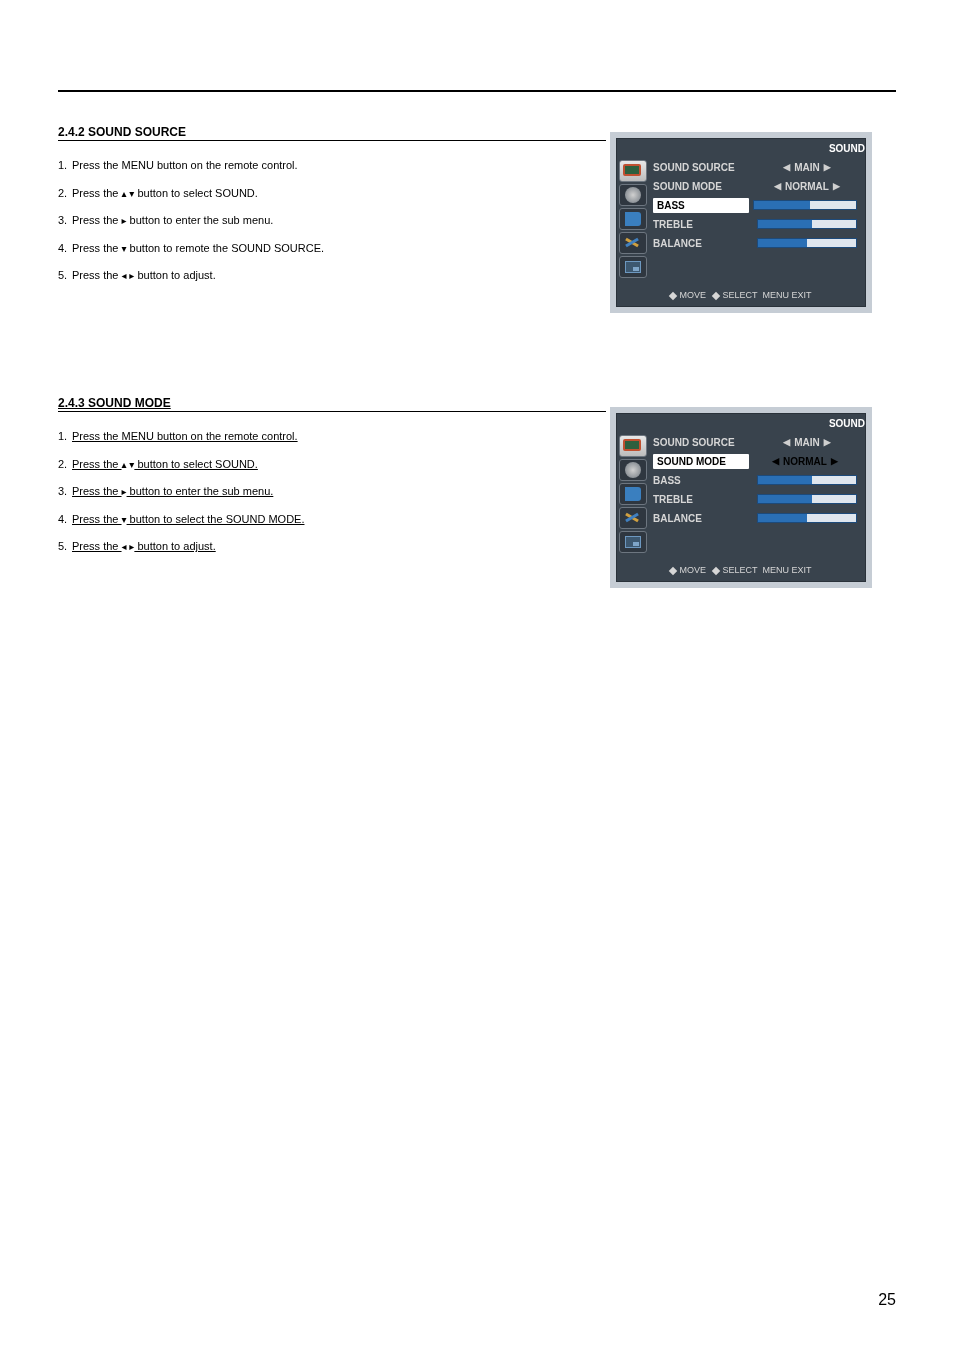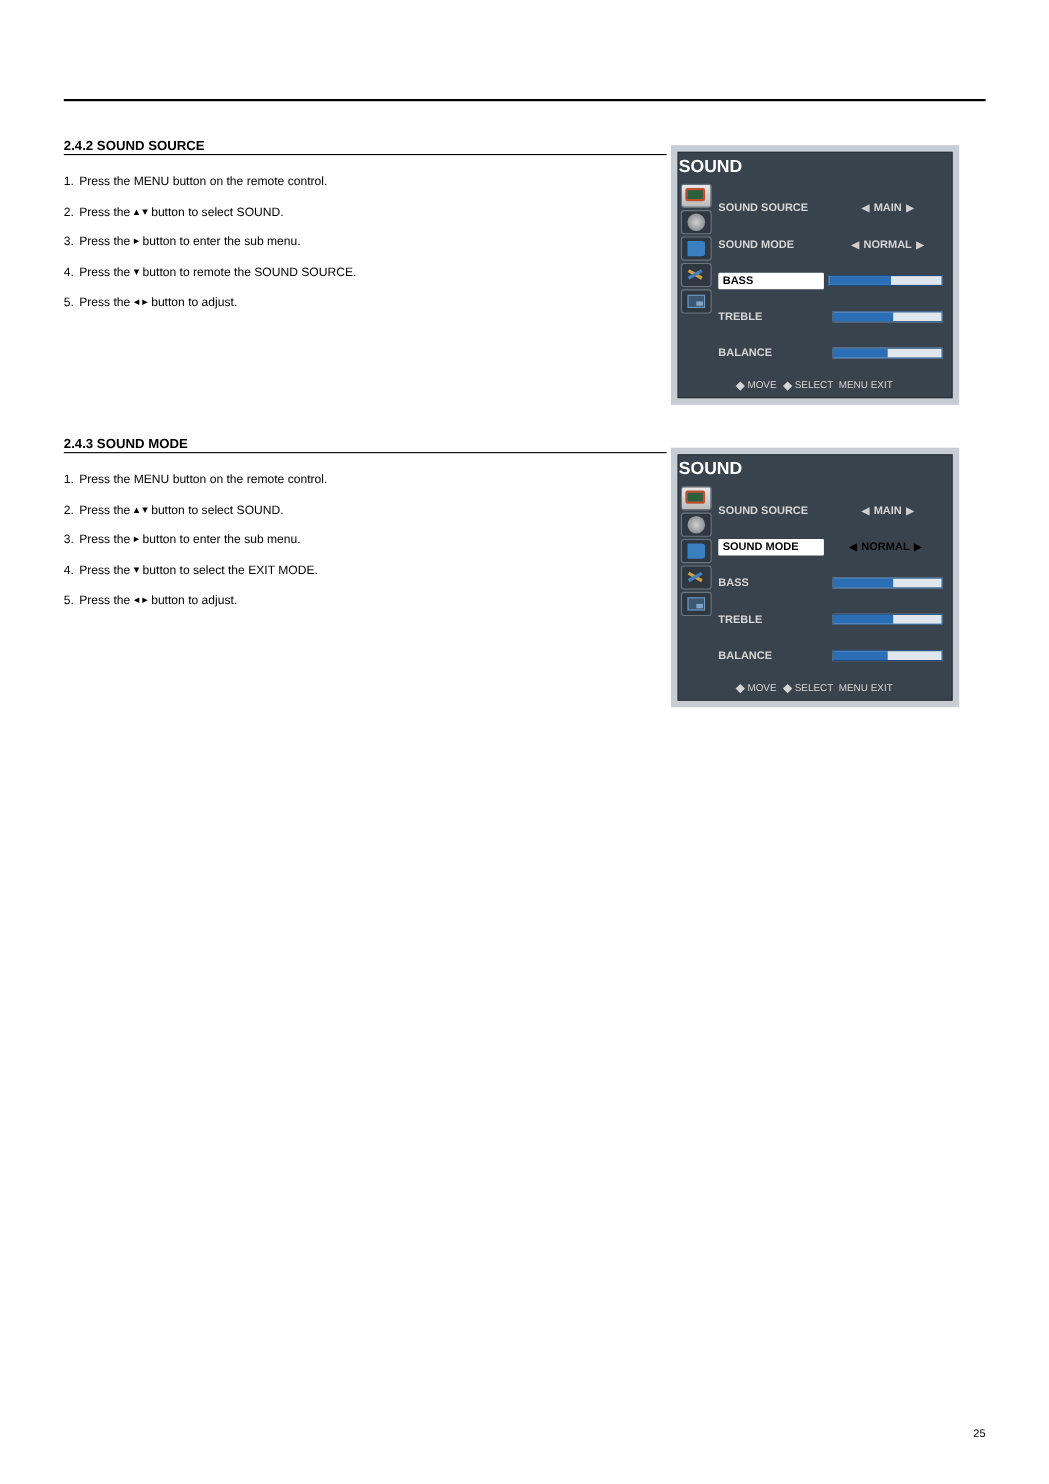--- a/index.html
+++ b/index.html
@@ -67,24 +67,24 @@
     background: #c6cdd5;
     padding: 6px 6px 6px 6px;
   }
   .osd-menu {
     background: #39434d;
     border: 1px solid #2a323a;
     position: relative;
     padding: 0;
   }
   .osd-header {
-    text-align: left;
+    text-align: right;
     color: #fff;
     font-weight: bold;
-    font-size: 16px;
+    font-size: 10px;
     padding: 4px 0 4px 0;
   }
   .osd-body {
     display: flex;
   }
   .osd-sideicons {
     width: 32px;
     display: flex;
     flex-direction: column;
     align-items: center;
@@ -107,21 +107,20 @@
     padding: 0 4px 4px 0;
   }
   .osd-row {
     display: flex;
     align-items: center;
     height: 18px;
     margin-bottom: 1px;
     padding-left: 4px;
     font-size: 10px;
     font-weight: bold;
-    margin-top: 15px;
   }
   .osd-label {
     color: #d6d6d6;
     flex: 0 0 100px;
   }
   .osd-row.highlight .osd-label {
     background: #fff;
     color: #000;
     padding: 2px 4px;
     border-radius: 1px;
@@ -229,21 +228,21 @@
     content: '';
     position: absolute;
     right: 1px; bottom: 1px;
     width: 6px; height: 4px;
     background: #7fa5c8;
   }
   .page-number {
     position: absolute;
     right: 58px;
     bottom: 40px;
-    font-size: 10px;
+    font-size: 16px;
   }
 </style>
 </head>
 <body>
 
 <div class="hr-top"></div>
 
 <div class="section-rule" style="left:58px; top:140px; width:548px;"></div>
 <div class="content">
 
@@ -269,38 +268,38 @@
       <div class="step">
         <span class="step-num">5.</span>
         <span>Press the </span><span class="arrow">◂ ▸</span><span> button to adjust.</span>
       </div>
     </div>
   </div>
 
 </div>
 
 <div class="section-rule" style="left:58px; top:411px; width:548px;"></div>
-<div style="position:absolute; left:58px; top:396px;">
+<div style="position:absolute; left:58px; top:396px;text-decoration:underline;">
   <div class="section-title">2.4.3 SOUND MODE</div>
   <div class="steps">
     <div class="step">
       <span class="step-num">1.</span>
       <span>Press the MENU button on the remote control.</span>
     </div>
     <div class="step">
       <span class="step-num">2.</span>
       <span>Press the </span><span class="arrow">▴ ▾</span><span> button to select SOUND.</span>
     </div>
     <div class="step">
       <span class="step-num">3.</span>
       <span>Press the </span><span class="arrow">▸</span><span> button to enter the sub menu.</span>
     </div>
     <div class="step">
       <span class="step-num">4.</span>
-      <span>Press the </span><span class="arrow">▾</span><span> button to select the EXIT MODE.</span>
+      <span>Press the </span><span class="arrow">▾</span><span> button to select the SOUND MODE.</span>
     </div>
     <div class="step">
       <span class="step-num">5.</span>
       <span>Press the </span><span class="arrow">◂ ▸</span><span> button to adjust.</span>
     </div>
   </div>
 </div>
 
 <div class="osd" style="left:610px; top:132px;">
   <div class="osd-outer">

